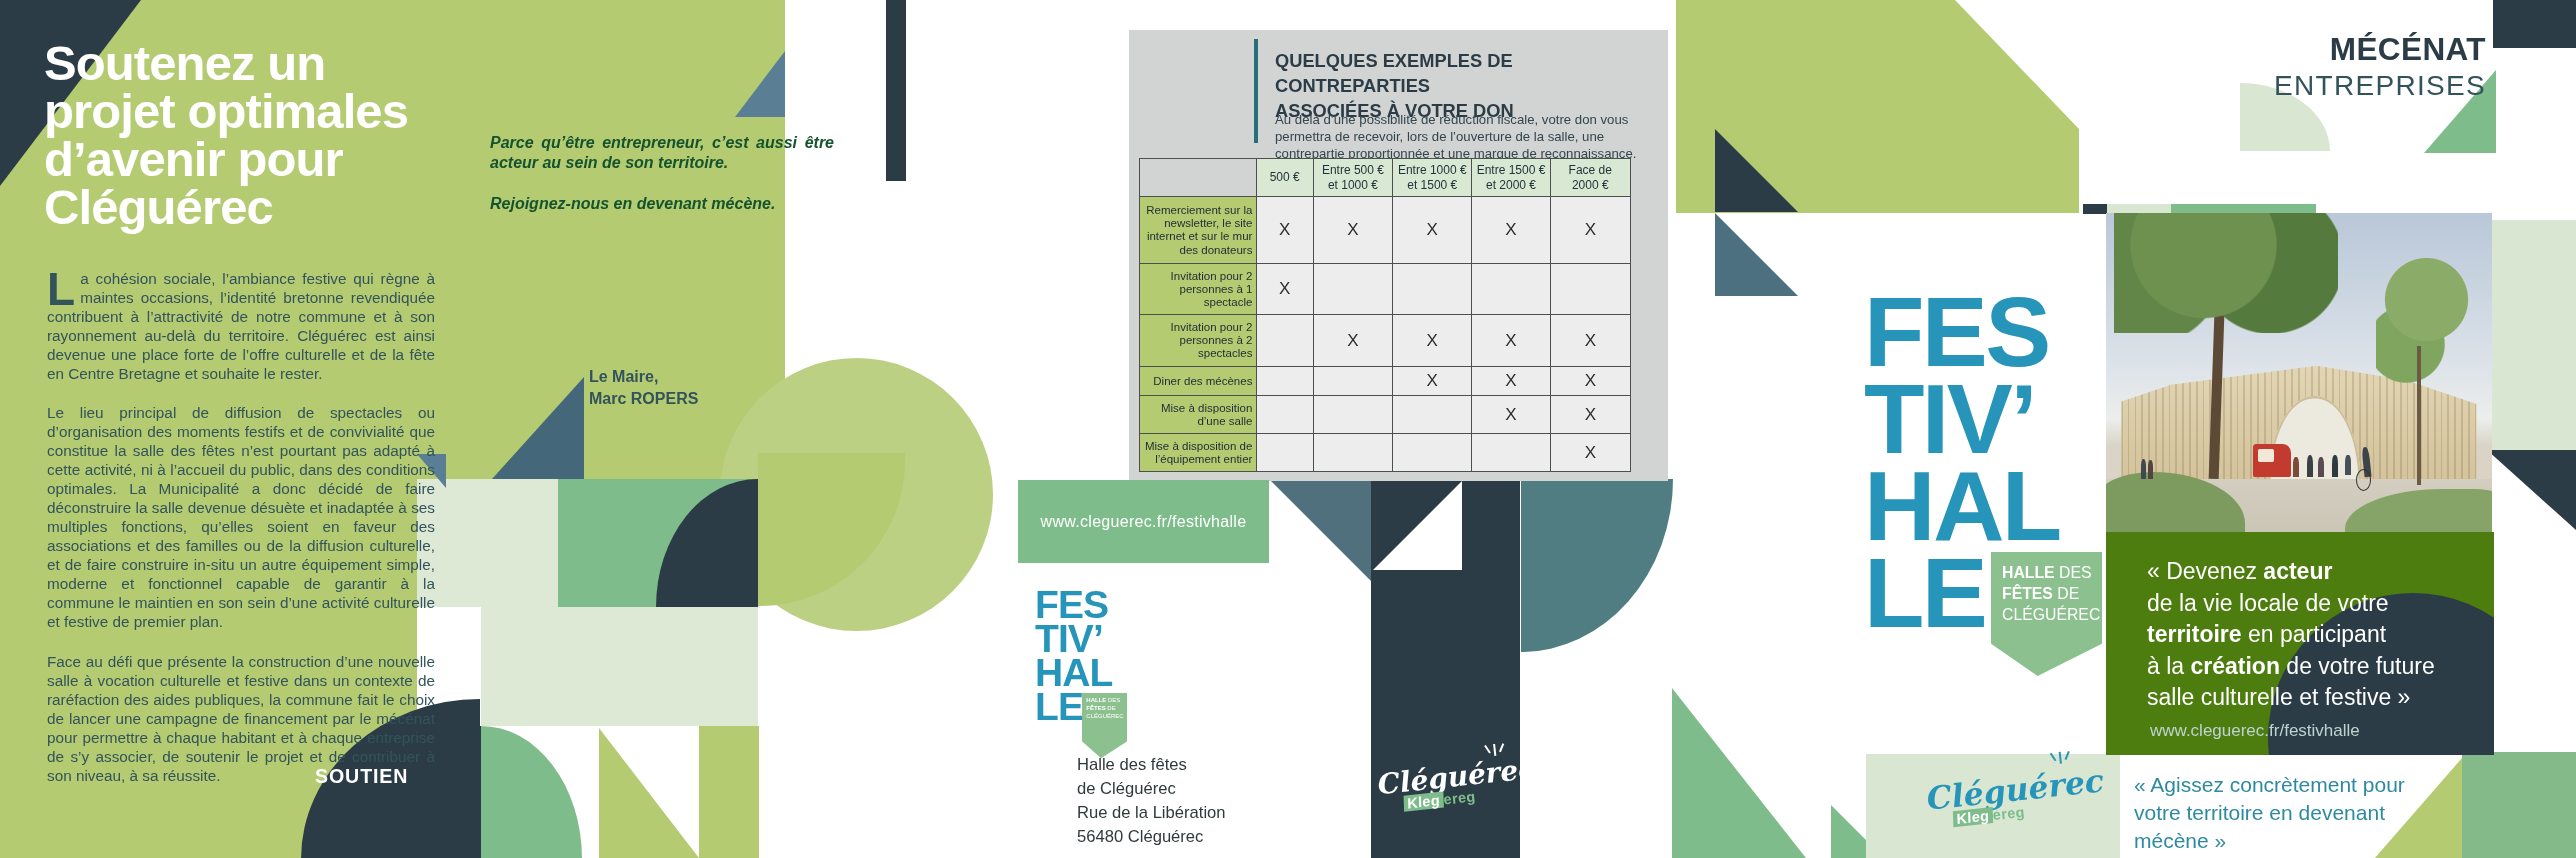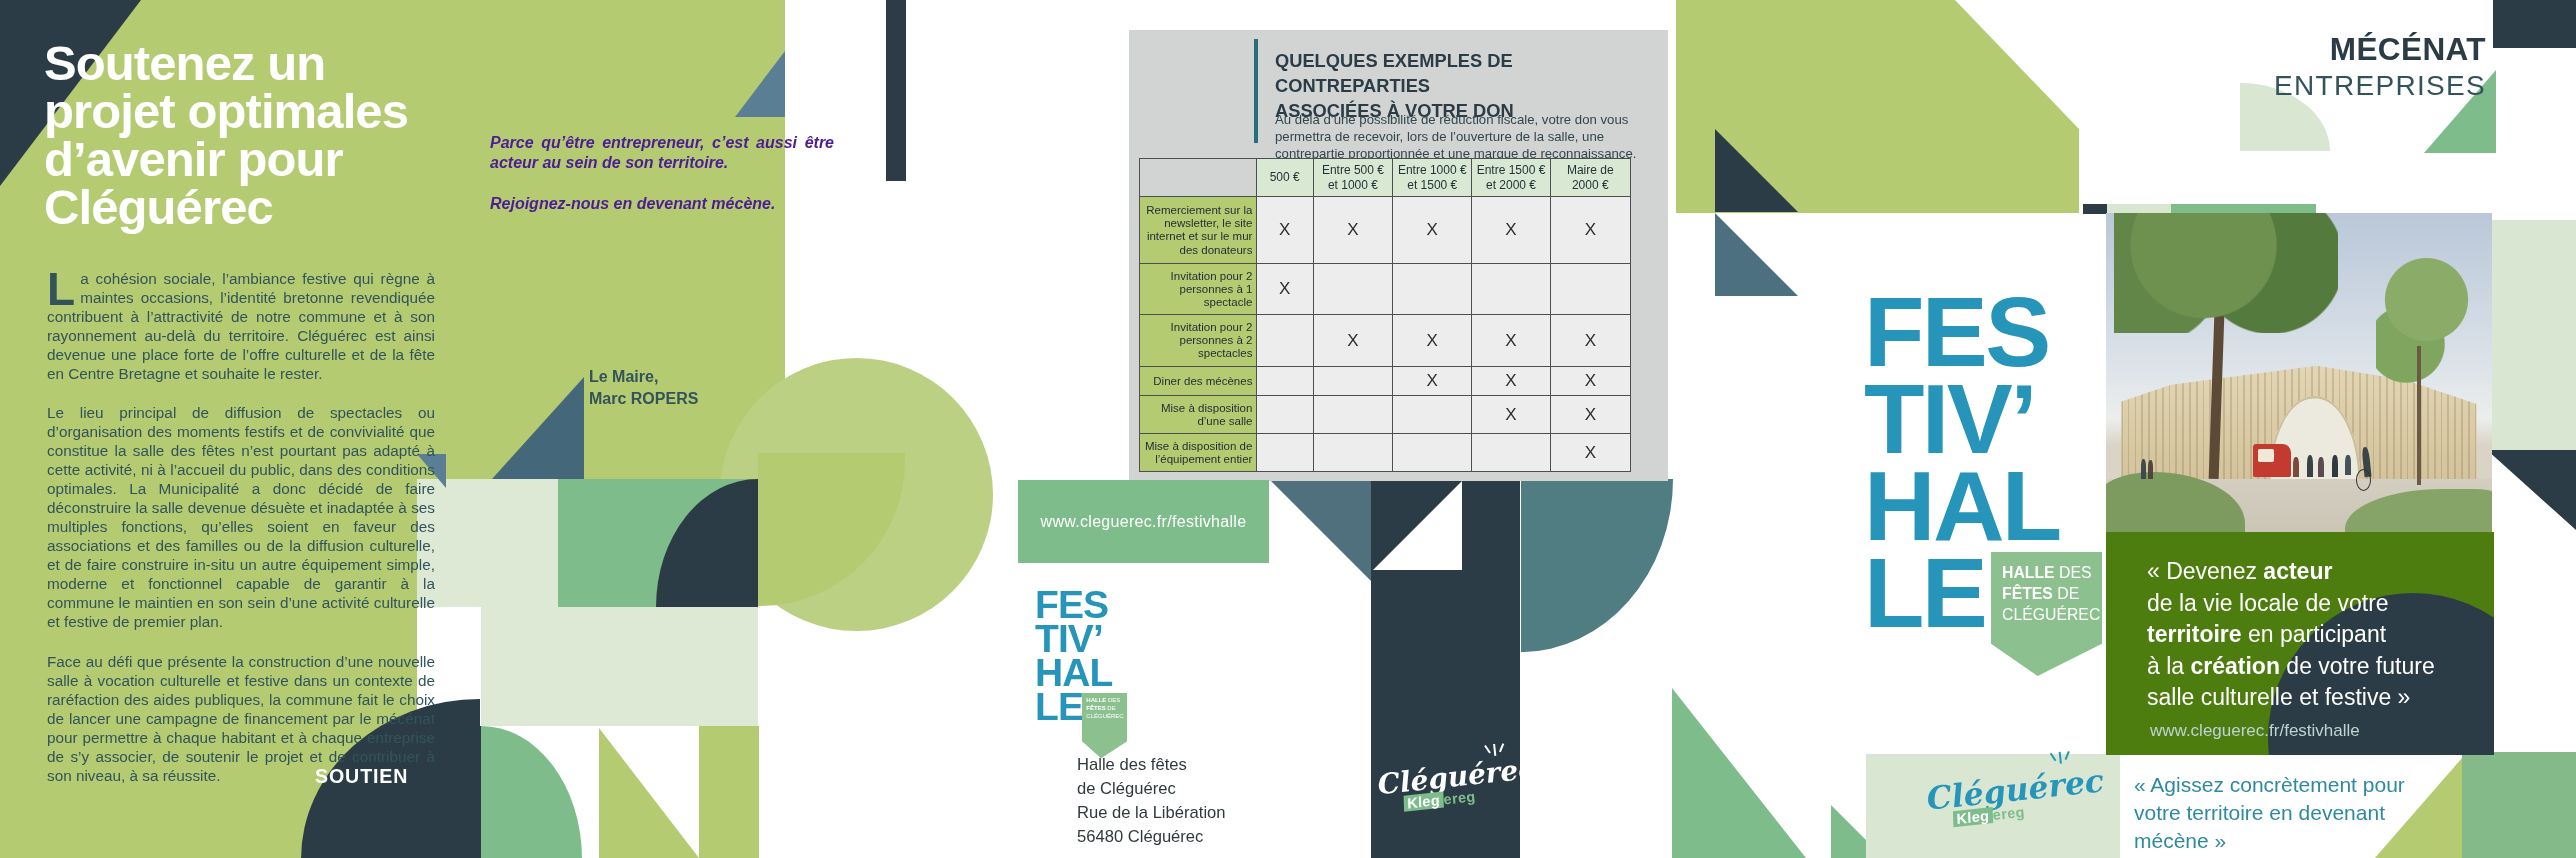--- a/index.html
+++ b/index.html
@@ -11,21 +11,21 @@
   
   .p1-title{left:44px;top:39px;width:400px;font-size:49px;line-height:48px;font-weight:800;
             color:#ffffff;letter-spacing:-0.9px;}
   .p1-body{left:47px;top:269px;width:388px;font-size:15.3px;line-height:19px;text-align:justify;
            color:#33535b;font-weight:500;}
   .p1-body p{margin:0 0 20.4px 0;}
   .drop{float:left;font-size:46px;line-height:36px;font-weight:700;padding:1.7px 5.1px 0 0;}
   .soutien{left:315px;top:765px;width:136px;font-size:19.6px;font-weight:800;color:#ffffff;letter-spacing:0.9px;}
   
   .p2-body{left:490px;top:133px;width:344px;font-size:16px;line-height:20.4px;font-weight:700;
-           font-style:italic;text-align:justify;color:#4c1d95;}
+           font-style:italic;text-align:justify;color:#14532d;}
   .p2-body p{margin:0 0 20.4px 0;}
   .signature{left:589px;top:366px;font-size:16px;line-height:22px;font-weight:700;color:#33535b;}
   
   .card{left:1129px;top:30px;width:539px;height:451px;background:#d2d4d3;}
   .card-accent{left:1254px;top:39px;width:4.3px;height:104px;background:#276f7b;}
   .card-title{left:1275px;top:48px;width:392px;font-size:18.3px;line-height:25px;font-weight:800;color:#2b3c46;}
   .card-intro{left:1275px;top:111px;width:388px;font-size:13.2px;line-height:17px;color:#33454d;}
   table.ct{position:absolute;left:1139px;top:158px;border-collapse:collapse;table-layout:fixed;padding-left:20px;}
   table.ct th,table.ct td{border:1.4px solid #4c4f4f;padding:1.7px 3.4px;}
   table.ct thead th{background:#d9e8d2;font-size:12px;line-height:14.5px;font-weight:500;color:#22343b;text-align:center;height:34px;}
@@ -158,21 +158,21 @@
           </th>
           <th style="width: 71px;">
             <div>Entre 1000 €</div>
             <div>et 1500 €</div>
           </th>
           <th style="width: 71px;">
             <div>Entre 1500 €</div>
             <div>et 2000 €</div>
           </th>
           <th style="width: 72px;">
-            <div>Maire de</div>
+            <div>Face de</div>
             <div>2000 €</div>
           </th>
         </tr>
       </thead>
     <tbody id="ct-body">
         <tr style="height: 67px;">
           <th>Remerciement sur la newsletter, le site internet et sur le mur des donateurs</th>
           <td>X</td>
           <td>X</td>
           <td>X</td>

